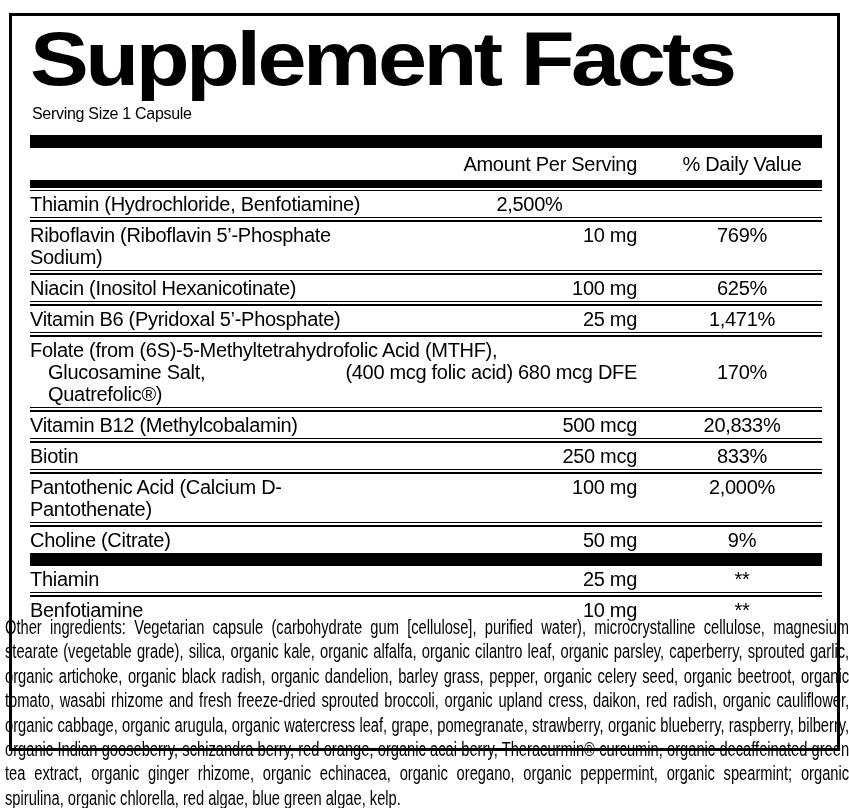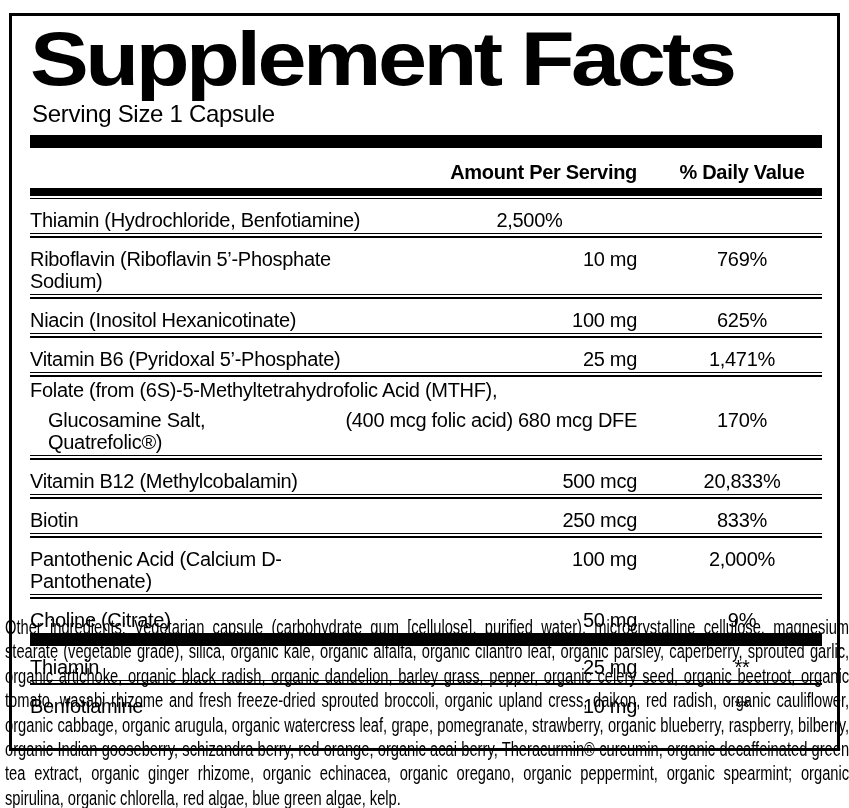--- a/index.html
+++ b/index.html
@@ -30,44 +30,44 @@
     font-size: 76px;
     line-height: 1.0;
     font-weight: bold;
     letter-spacing: -3px;
     white-space: nowrap;
     transform: scaleX(1.16);
     transform-origin: left center;
   }
 
   .serving {
-    font-size: 24px;
+    font-size: 16px;
     line-height: 24px;
     margin: 5px 0 9px 2px;
     letter-spacing: -0.3px;
   }
 
   .bar-thick { height: 13px; background: #000; }
 
   .bar-mid   { height: 8px;  background: #000; }
   .bar-hair  { height: 2px;  border-bottom: 1px solid #000; }
 
   .thead, .trow {
     display: grid;
     grid-template-columns: 1fr 215px 160px;
     column-gap: 25px;
     align-items: baseline;
     font-size: 20px;
     letter-spacing: -0.3px;
   }
-  .thead { font-weight: bold; padding: 5px 0 4px; }
+  .thead { font-weight: normal; padding: 5px 0 4px; }
   .trow  { padding: 2px 0; line-height: 22px; }
 
   .cell-amt { text-align: right; }
-  .cell-dv  { text-align: center; margin-top: 8px; }
+  .cell-dv  { text-align: center; }
 
   .sep {
     height: 2px;
     border-top: 1px solid #000;
     border-bottom: 2px solid #000;
   }
 
   .folate { padding: 2px 0; font-size: 20px; line-height: 22px; letter-spacing: -0.3px; }
   .folate-line2 {
     display: grid;

